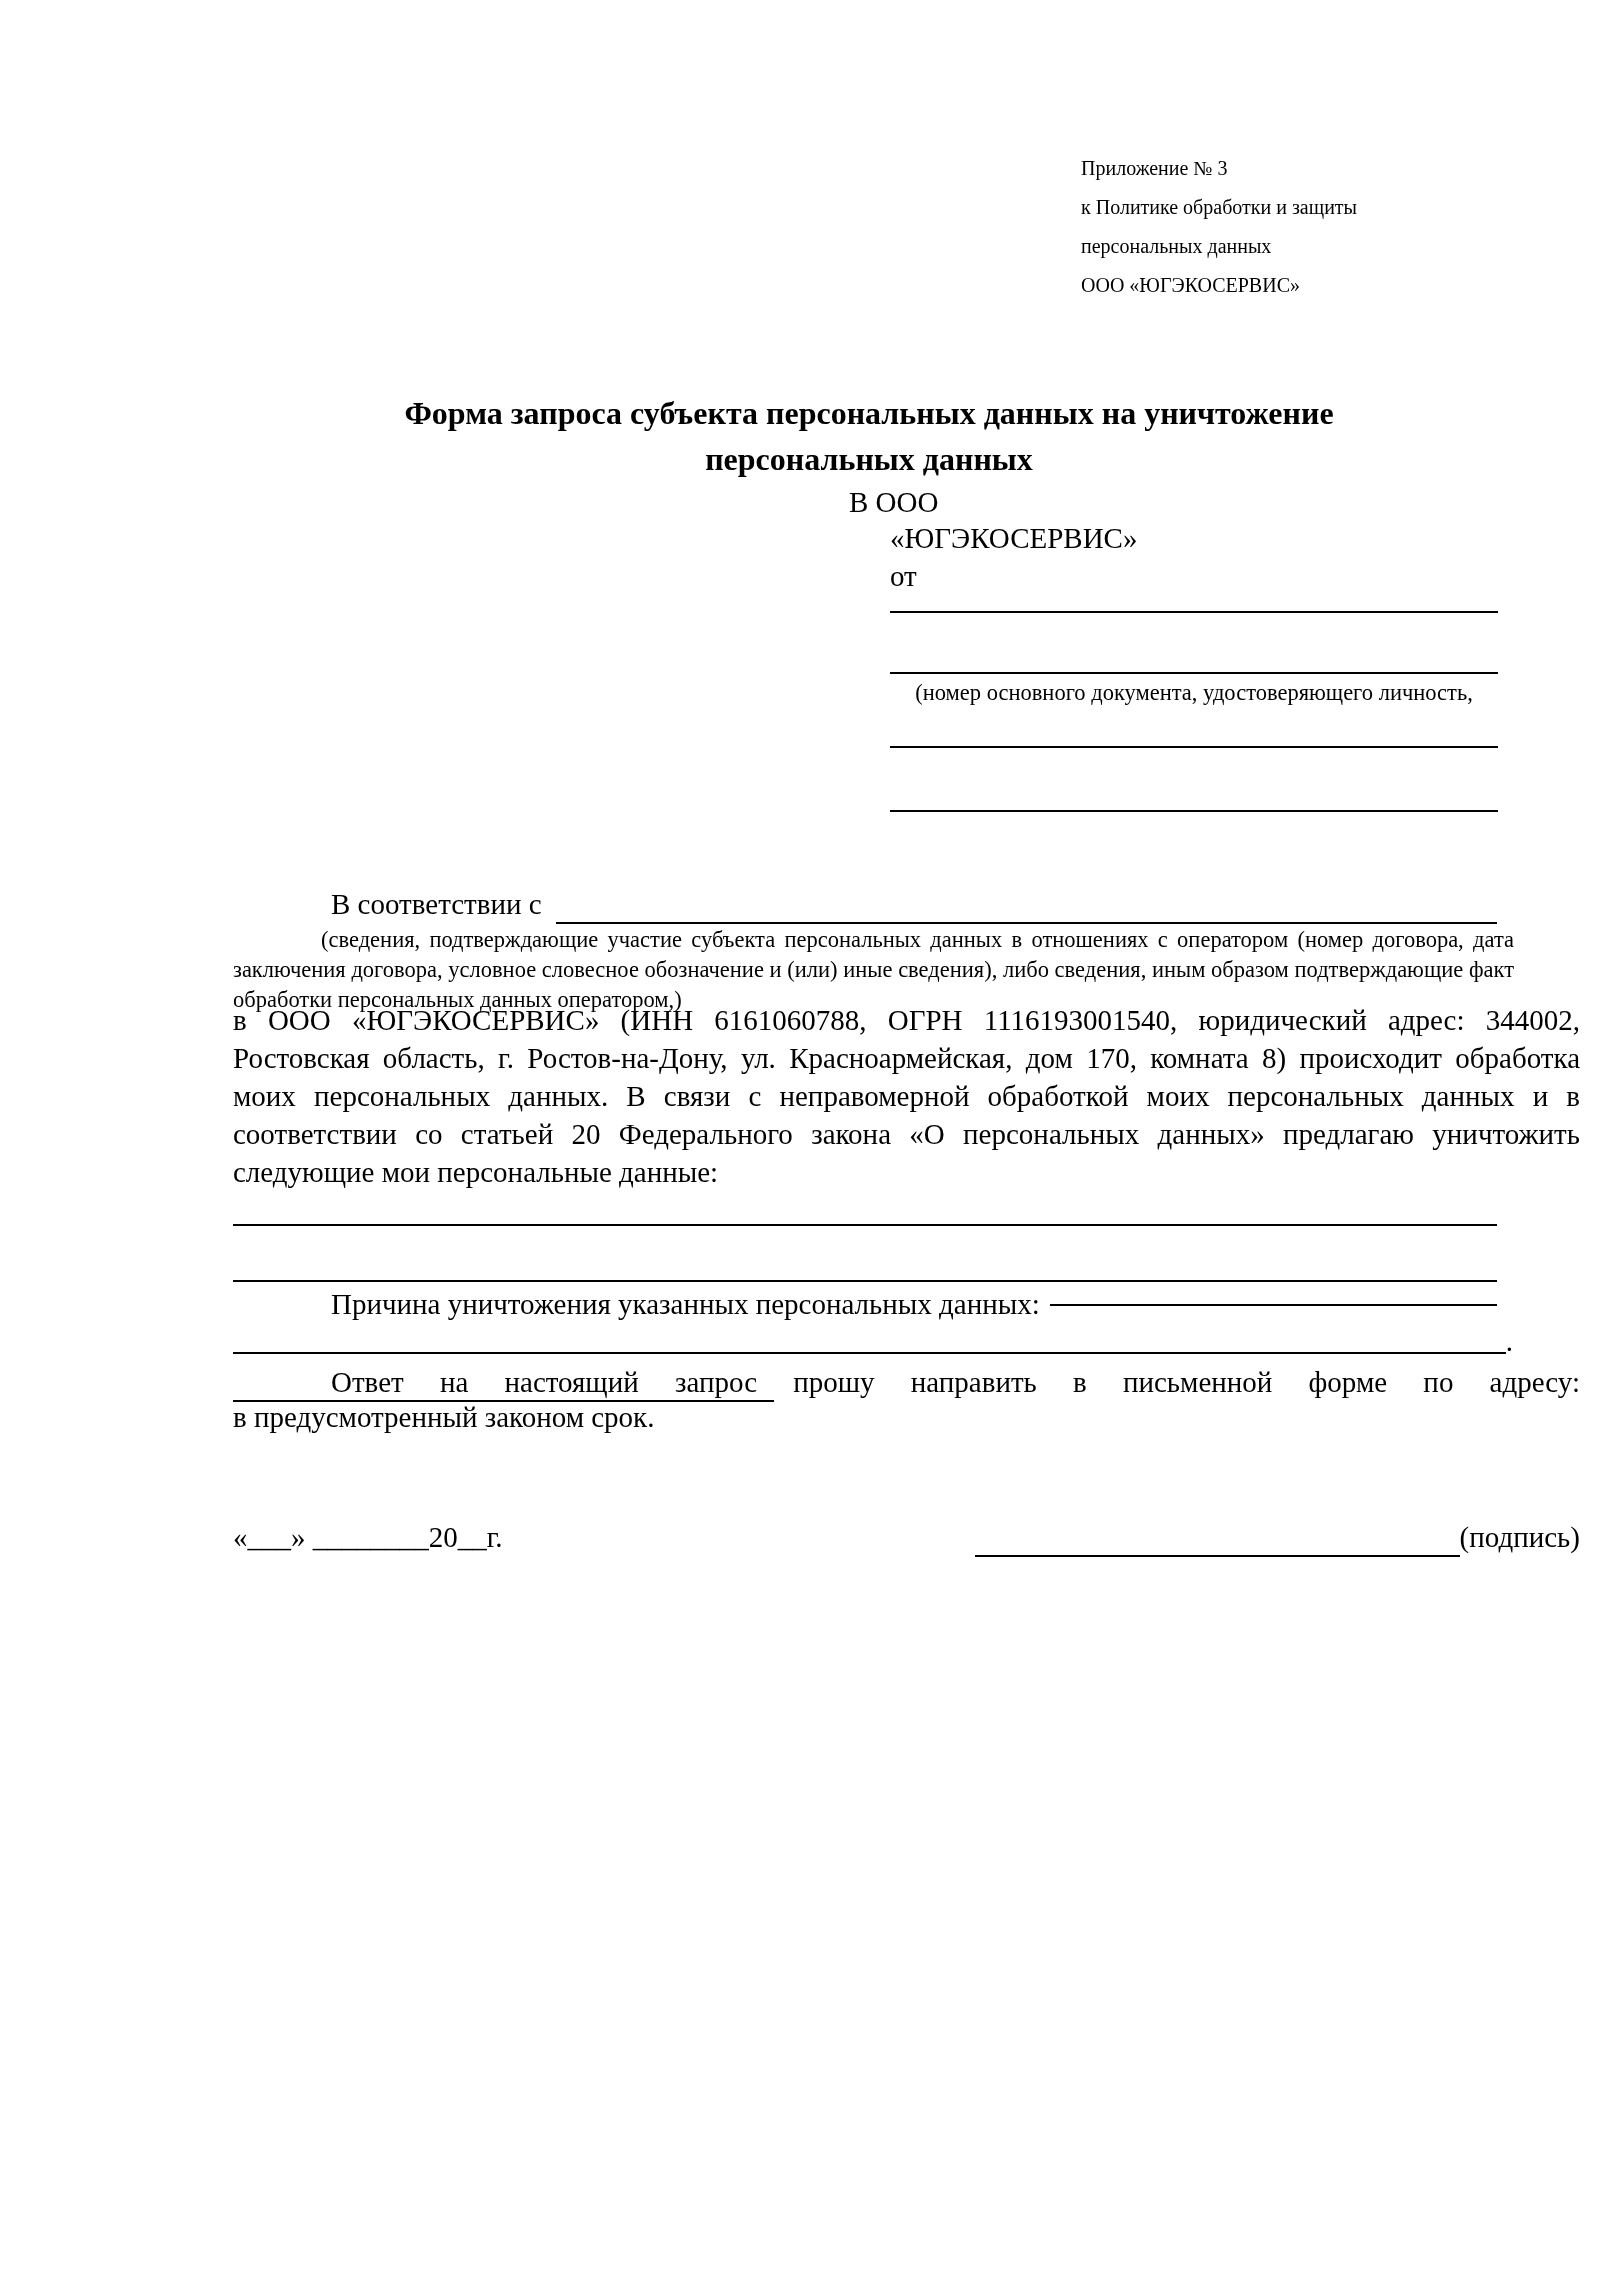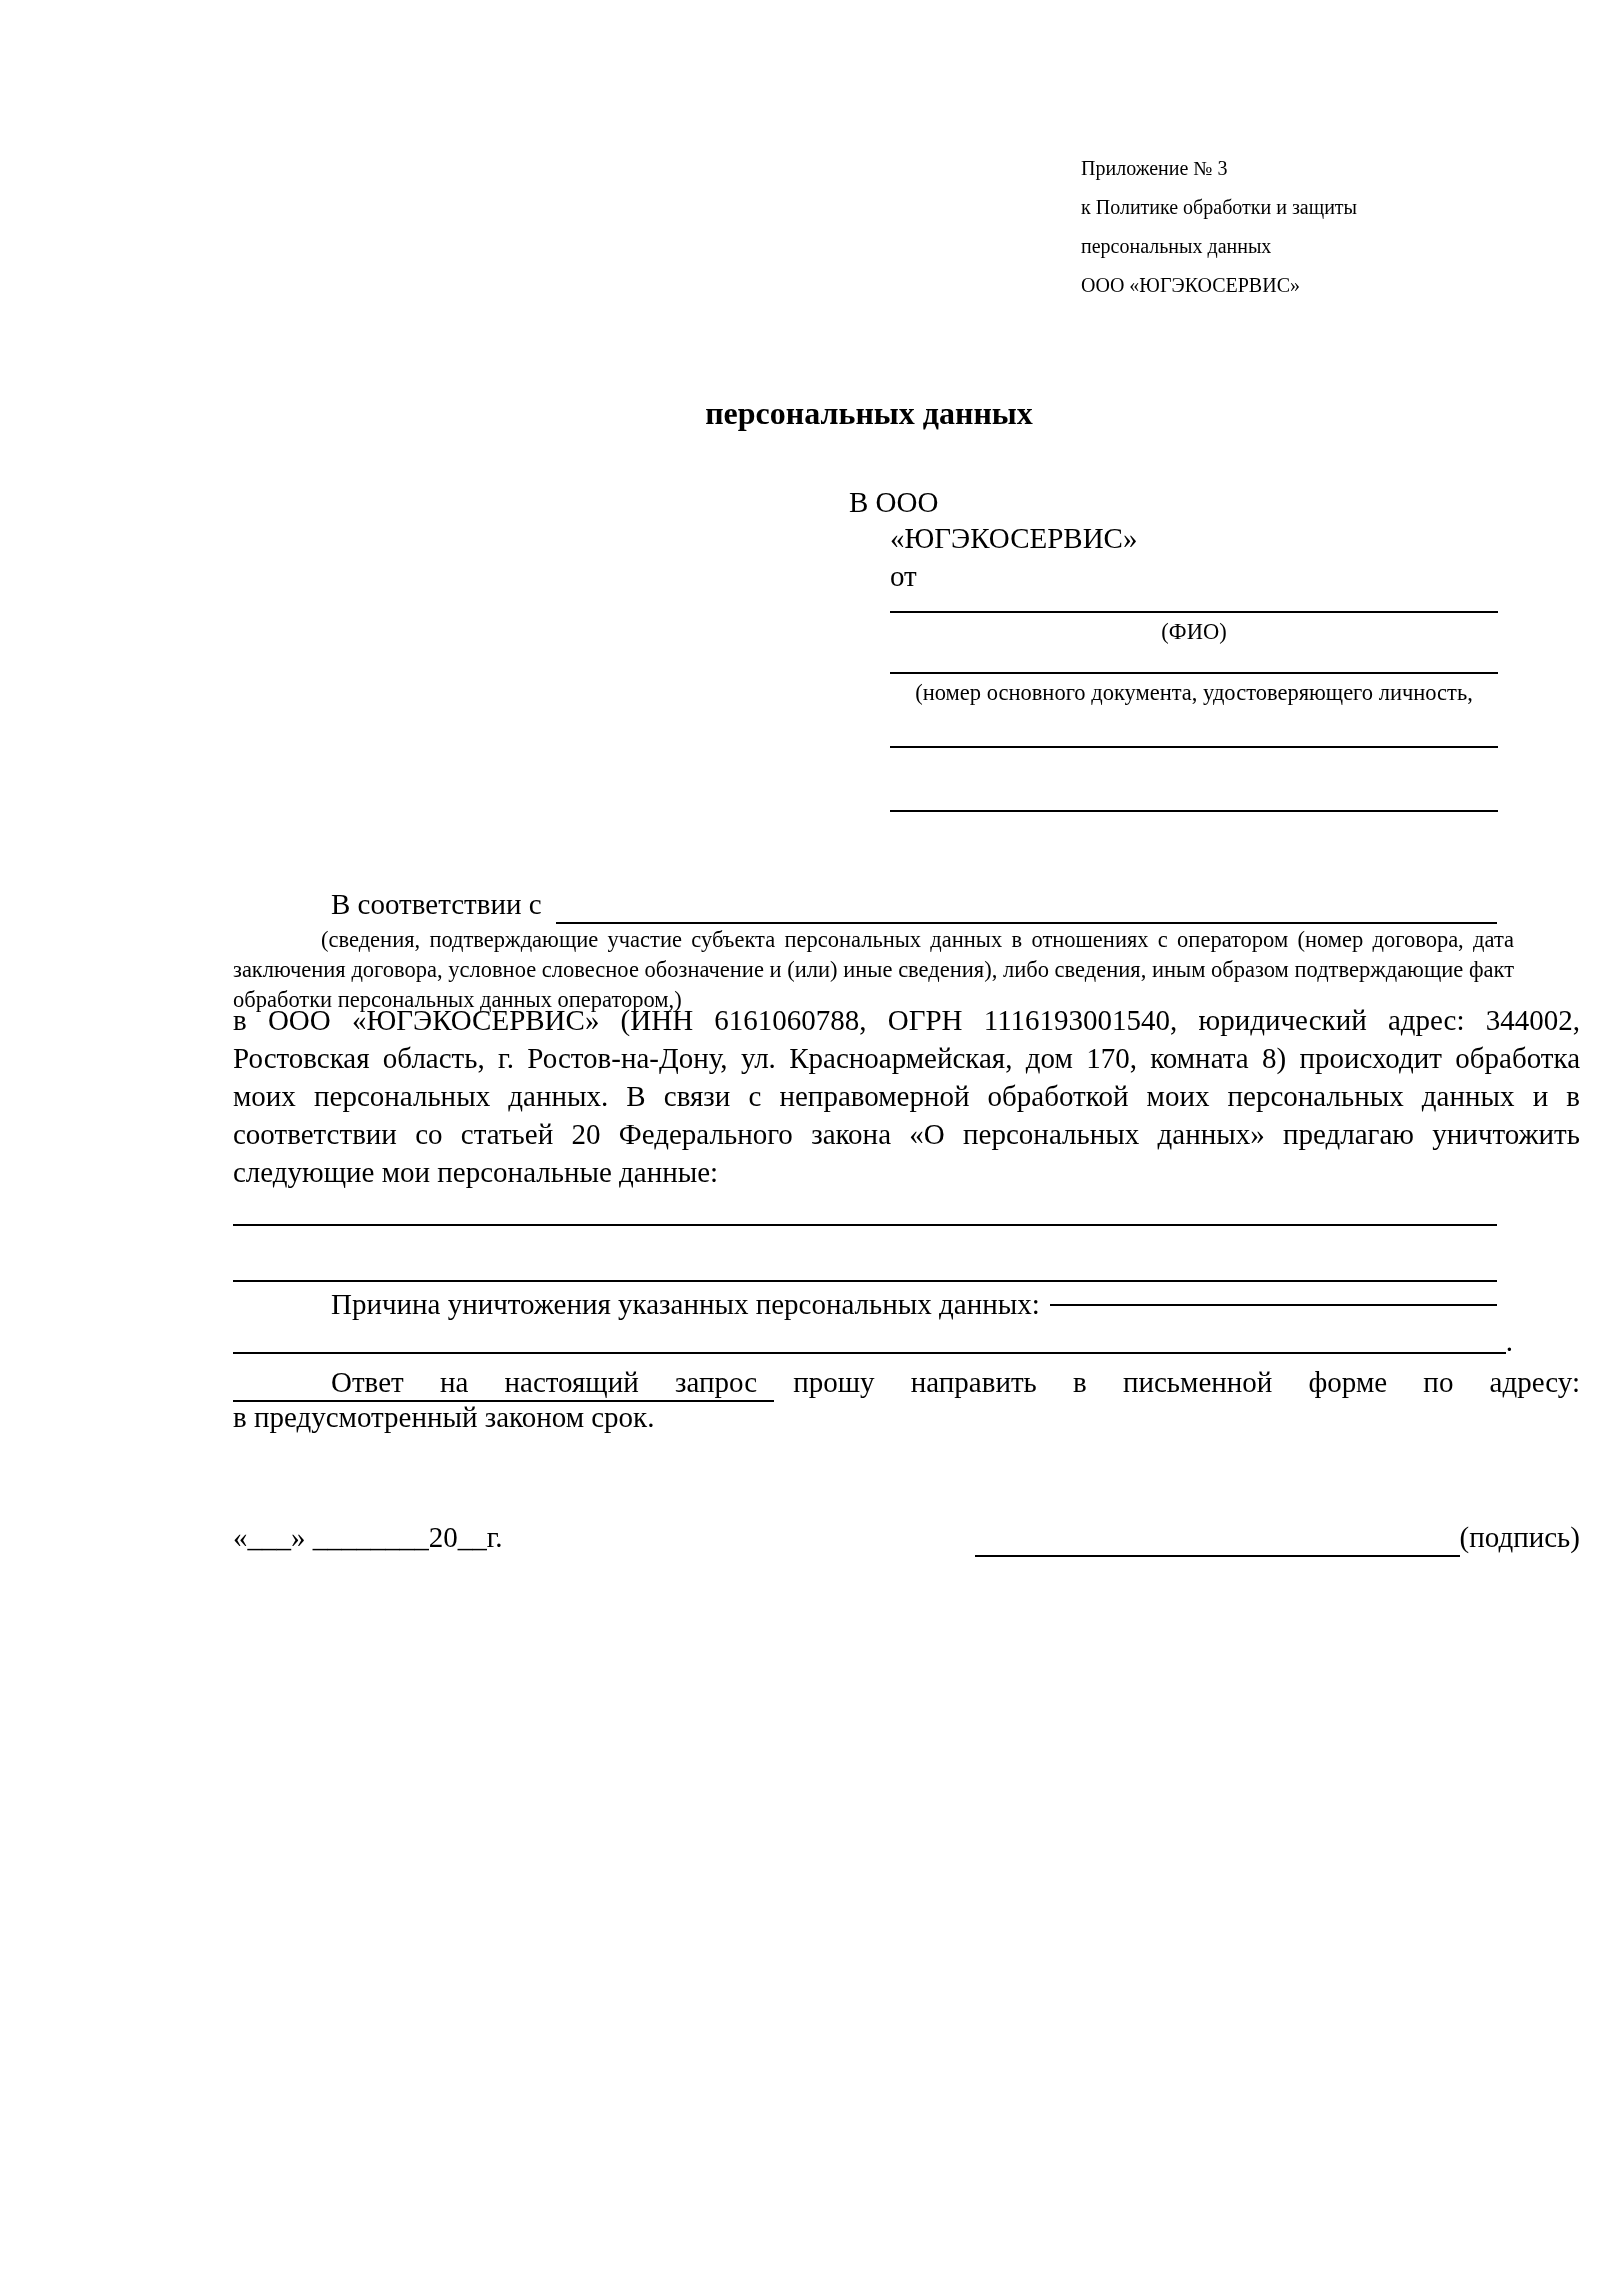--- a/index.html
+++ b/index.html
@@ -93,29 +93,29 @@
 <div class="page">
 
   <div class="hdr">
     <div>Приложение № 3</div>
     <div>к Политике обработки и защиты</div>
     <div>персональных данных</div>
     <div>ООО «ЮГЭКОСЕРВИС»</div>
   </div>
 
   <div class="title">
+    <div>Форма запроса субъекта персональных данных на уничтожение</div>
     <div>персональных данных</div>
   </div>
 
   <div class="abs addr" style="left:849px; top:484px;">В ООО</div>
   <div class="abs addr" style="left:890px; top:520px;">«ЮГЭКОСЕРВИС»</div>
   <div class="abs addr" style="left:890px; top:558px;">от</div>
 
   <div class="rule fio-rule" style="top:611px;"></div>
-  <div class="flabel" style="top:617px;">(ФИО)</div>
 
   <div class="rule fio-rule" style="top:672px;"></div>
   <div class="flabel" style="top:678px;">(номер основного документа, удостоверяющего личность,</div>
 
   <div class="rule fio-rule" style="top:746px;"></div>
 
   <div class="rule fio-rule" style="top:810px;"></div>
 
   <div class="acc-row" style="top:885px;">
     <span class="lead">В соответствии с</span>

